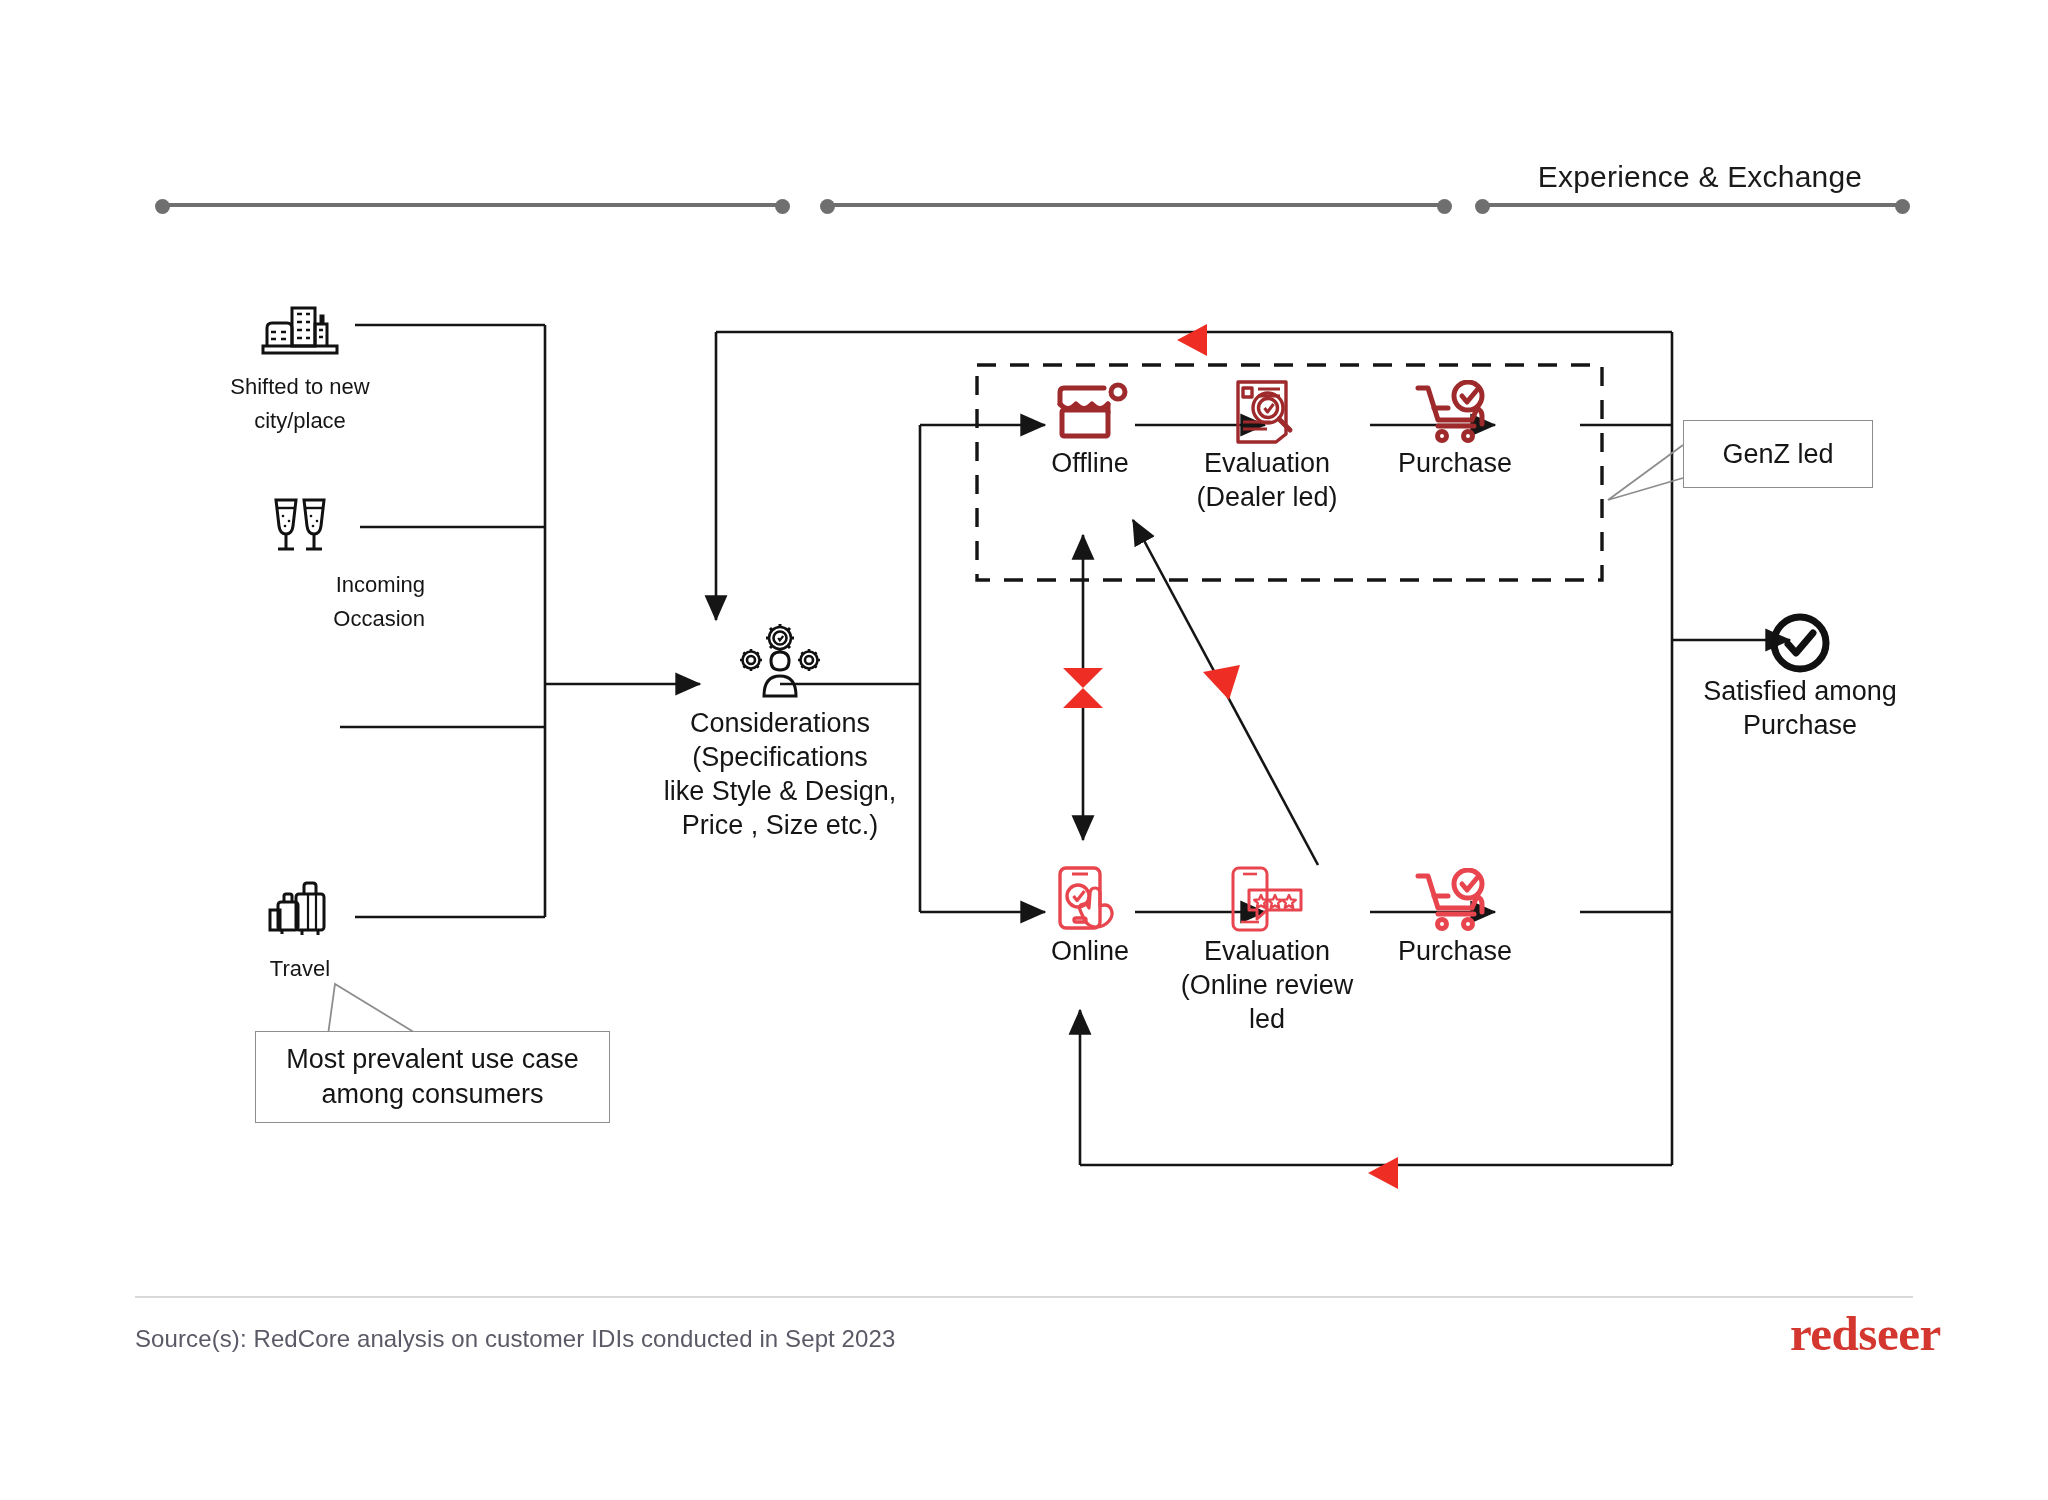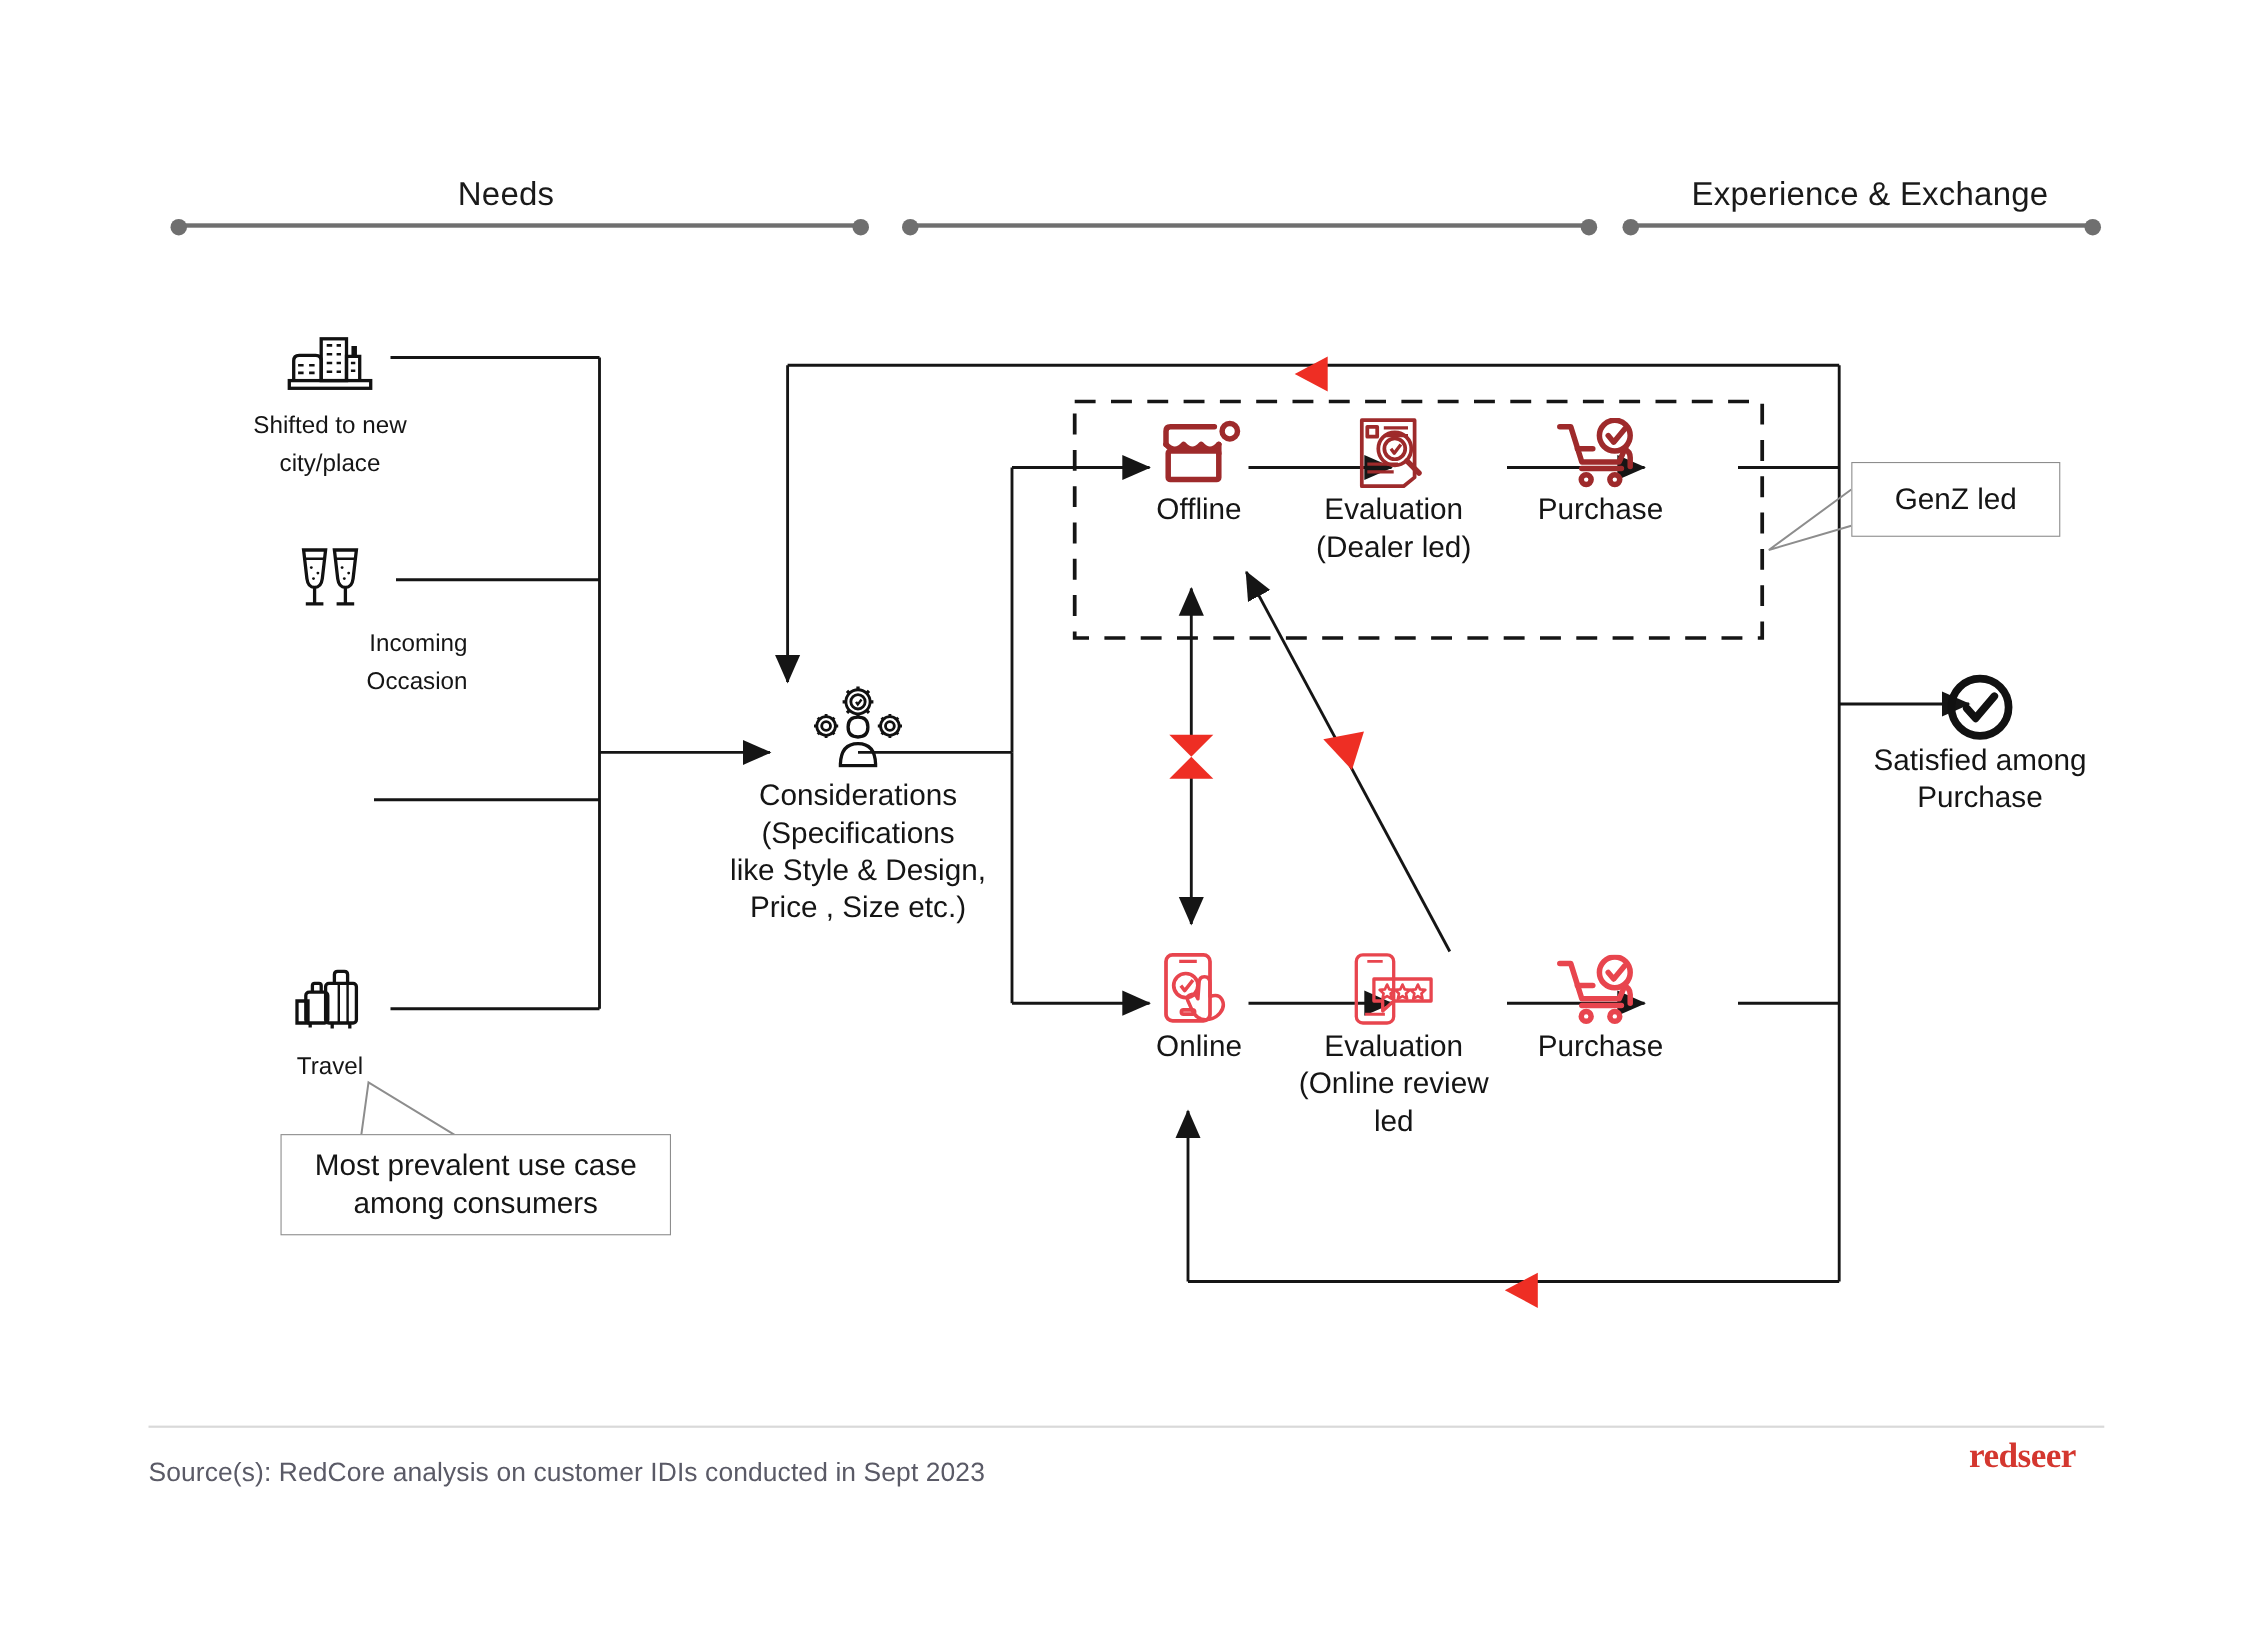--- a/index.html
+++ b/index.html
@@ -55,30 +55,29 @@
 
   
   .footer-rule {
     position:absolute; left: 135px; right: 135px; height: 1.5px; background:#d9d9d9;
   }
   .source {
     position:absolute; font-size: 24px; color: #5a5a66; letter-spacing:.1px; white-space:nowrap;
   }
   .logo {
     position:absolute; font-family:"Liberation Serif", serif; font-weight:700;
-    font-size: 32px; color:#d4372f; letter-spacing:-.5px;
+    font-size: 49px; color:#d4372f; letter-spacing:-.5px;
   }
   svg.layer { position:absolute; left:0; top:0; width:2048px; height:1500px; pointer-events:none; }
 </style>
 </head>
 <body>
 
 <div id="root">
 
-  <div class="phase-label" style="left:160px; top:160px; width:600px;">Needs</div>
   <div class="phase-dot" style="left:155px; top:199px;"></div>
   <div class="phase-rail" style="left:162px; top:203px; width:620px;"></div>
   <div class="phase-dot" style="left:775px; top:199px;"></div>
 
   <div class="phase-dot" style="left:820px; top:199px;"></div>
   <div class="phase-rail" style="left:827px; top:203px; width:620px;"></div>
   <div class="phase-dot" style="left:1437px; top:199px;"></div>
 
   <div class="phase-label" style="left:1480px; top:160px; width:440px;">Experience &amp; Exchange</div>
   <div class="phase-dot" style="left:1475px; top:199px;"></div>

